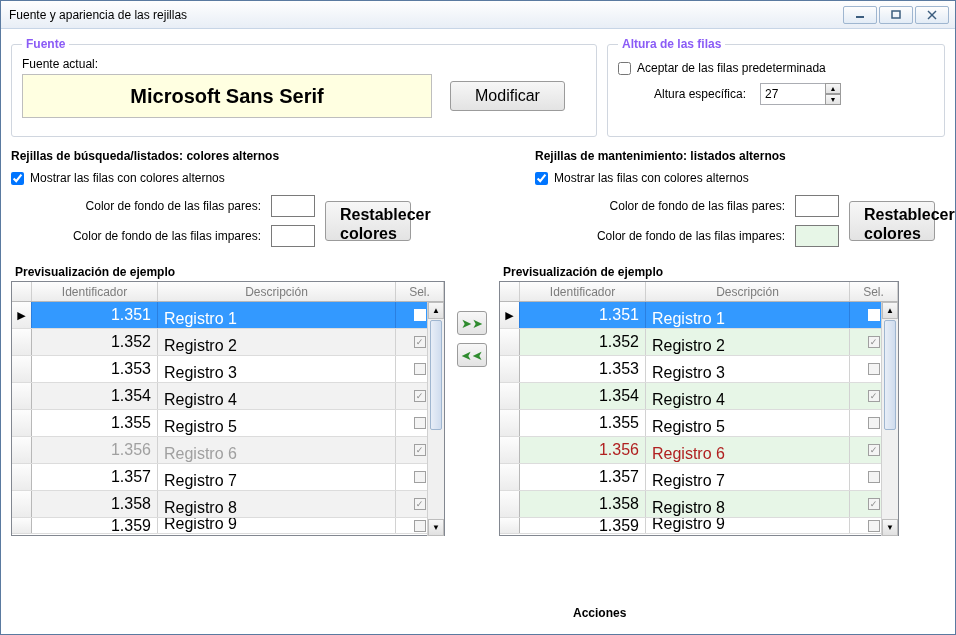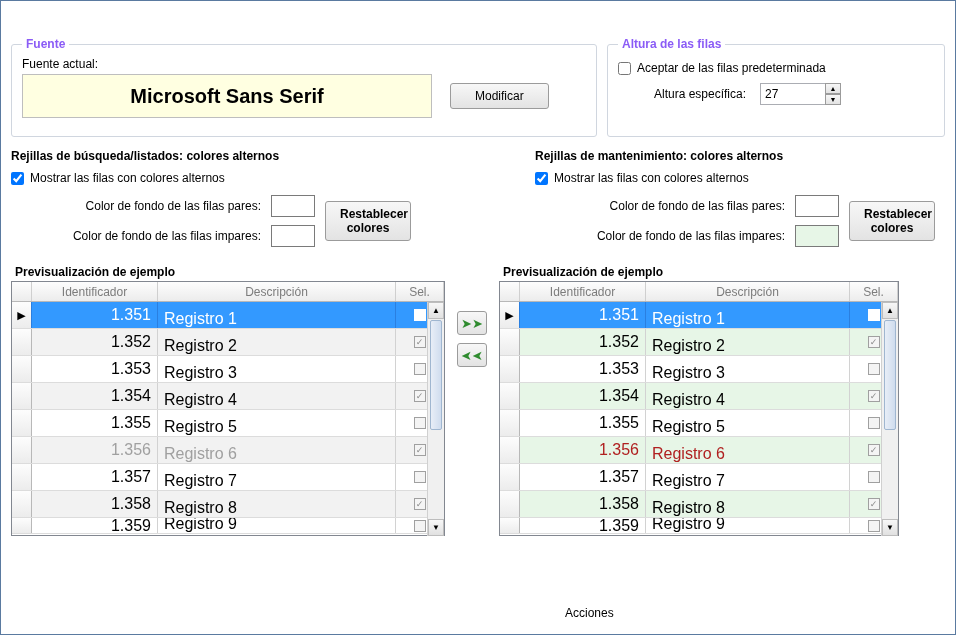--- a/index.html
+++ b/index.html
@@ -13,21 +13,21 @@
   .content { position:absolute; top:28px; left:0; right:0; bottom:0; padding: 8px 10px 10px 10px; }
   fieldset.group { border: 1px solid #d0d6df; border-radius: 3px; margin: 0; padding: 6px 10px 10px 10px; background:#fff; }
   fieldset.group > legend { font-size: 12px; font-weight: bold; padding: 0 4px; color:#8b5cf6; }
   .row { display:flex; }
   
   .top-area { display:flex; gap: 10px; }
   .fuente-group { width: 586px; height: 100px; }
   .altura-group { flex:1; height: 100px; }
   .fuente-label { font-size:12px; margin-bottom:3px; }
   .font-preview { width: 410px; height: 44px; background: #ffffe1; border: 1px solid #bebebe; display:flex; align-items:center; justify-content:center; font-family:"Microsoft Sans Serif", Arial, sans-serif; font-size:20px; color:#000;font-weight:bold; }
-  button.btn { background: linear-gradient(to bottom,#f7f7f7,#e3e3e3); border:1px solid #9b9b9b; border-radius:3px; padding: 3px 14px; font-size:12px; font-family:inherit; cursor:pointer; }
+  button.btn { background: linear-gradient(to bottom,#f7f7f7,#e3e3e3); border:1px solid #9b9b9b; border-radius:3px; padding: 3px 14px; font-size:16px; font-family:inherit; cursor:pointer; }
   .altura-row { display:flex; align-items:center; margin-top:4px; }
   input[type=checkbox] { margin: 0 6px 0 0; width:13px;height:13px; }
   .num-input { width: 66px; height: 22px; border:1px solid #abadb3; padding: 0 4px; font-size:12px; background:#fff; }
   .spinner { display:inline-flex; flex-direction:column; margin-left:-1px; }
   .spinner button { width:16px; height:11px; border:1px solid #9b9b9b; background:linear-gradient(to bottom,#f7f7f7,#e3e3e3); font-size:7px; line-height:1; padding:0; cursor:pointer; display:flex;align-items:center;justify-content:center; }
   
   .mid-headings { display:flex; margin-top: 12px; }
   .mid-headings .h-left { width: 470px; font-weight:bold; }
   .mid-headings .h-right { margin-left: 54px; font-weight:bold; }
   .colors-row { display:flex; margin-top:4px; }
@@ -72,29 +72,50 @@
   .c.csel { width:48px; justify-content:center; }
   .minicb { width:12px; height:12px; border:1px solid #a0a0a0; background:#f4f4f4; display:flex;align-items:center;justify-content:center; font-size:9px; color:#8a8a8a; }
   .grow.sel .minicb { background:#fff; border-color:#fff; color:transparent; }
   .grow .redtxt { color:#b02020; }
   .grow .greytxt { color:#a0a0a0; }
   .grow.last { height:16px; overflow:hidden; }
   .transfer-btns { width:54px; display:flex; flex-direction:column; align-items:center; justify-content:flex-start; padding-top:46px; gap:8px; }
   .tbtn { width:30px; height:24px; border:1px solid #9b9b9b; border-radius:3px; background:linear-gradient(to bottom,#f7f7f7,#e3e3e3); display:flex;align-items:center;justify-content:center; font-size:13px; cursor:pointer; }
   
   .actions-wrap { position:absolute; right:16px; bottom:10px; width:378px; }
-  .actions-title { font-weight:normal; margin-bottom:4px; margin-left:4px; }
+  .actions-title { font-weight:bold; margin-bottom:4px; margin-left:12px; }
   .actions-group { border:1px solid #d0d6df; border-radius:3px; padding:8px 12px; display:flex; gap:18px; justify-content:flex-start; align-items:center; }
   .actions-group button { min-width:80px; }
   .actions-group .wide { min-width:128px; }
 </style>
 </head>
 <body>
 
 <div class="window">
+  <div class="titlebar">
+    <div class="title">Fuente y apariencia de las rejillas</div>
+    <div class="winbtns">
+      <div class="winbtn">
+          <svg width="12" height="10">
+            <line x1="2" y1="7" x2="10" y2="7" stroke="#3b5d7e" stroke-width="2"></line>
+          </svg>
+        </div>
+      <div class="winbtn">
+          <svg width="12" height="10">
+            <rect x="2" y="1" width="8" height="7" fill="none" stroke="#3b5d7e" stroke-width="1.5"></rect>
+          </svg>
+        </div>
+      <div class="winbtn">
+          <svg width="12" height="10">
+            <line x1="2" y1="1" x2="10" y2="9" stroke="#3b5d7e" stroke-width="1.5"></line>
+            <line x1="10" y1="1" x2="2" y2="9" stroke="#3b5d7e" stroke-width="1.5"></line>
+          </svg>
+        </div>
+    </div>
+  </div>
 
   <div class="content">
 
     <div class="top-area">
       <fieldset class="group fuente-group">
         <legend>Fuente</legend>
         <div class="fuente-label">Fuente actual:</div>
         <div class="row" style="align-items:center; gap:18px;">
           <div class="font-preview">Microsoft Sans Serif</div>
           <button class="btn" style="padding:5px 24px;">Modificar</button>
@@ -113,21 +134,21 @@
           <span class="spinner">
             <button>▲</button>
             <button>▼</button>
           </span>
         </div>
       </fieldset>
     </div>
 
     <div class="mid-headings">
       <div class="h-left">Rejillas de búsqueda/listados: colores alternos</div>
-      <div class="h-right">Rejillas de mantenimiento: colores alternos</div>
+      <div class="h-right">Rejillas de mantenimiento: listados alternos</div>
     </div>
 
     <div class="colors-row">
       <div class="color-block">
         <div class="chk-row">
           <input type="checkbox" checked="" style="">
           <span>Mostrar las filas con colores alternos</span>
         </div>
         <div class="color-lines">
           <div class="color-labels">

